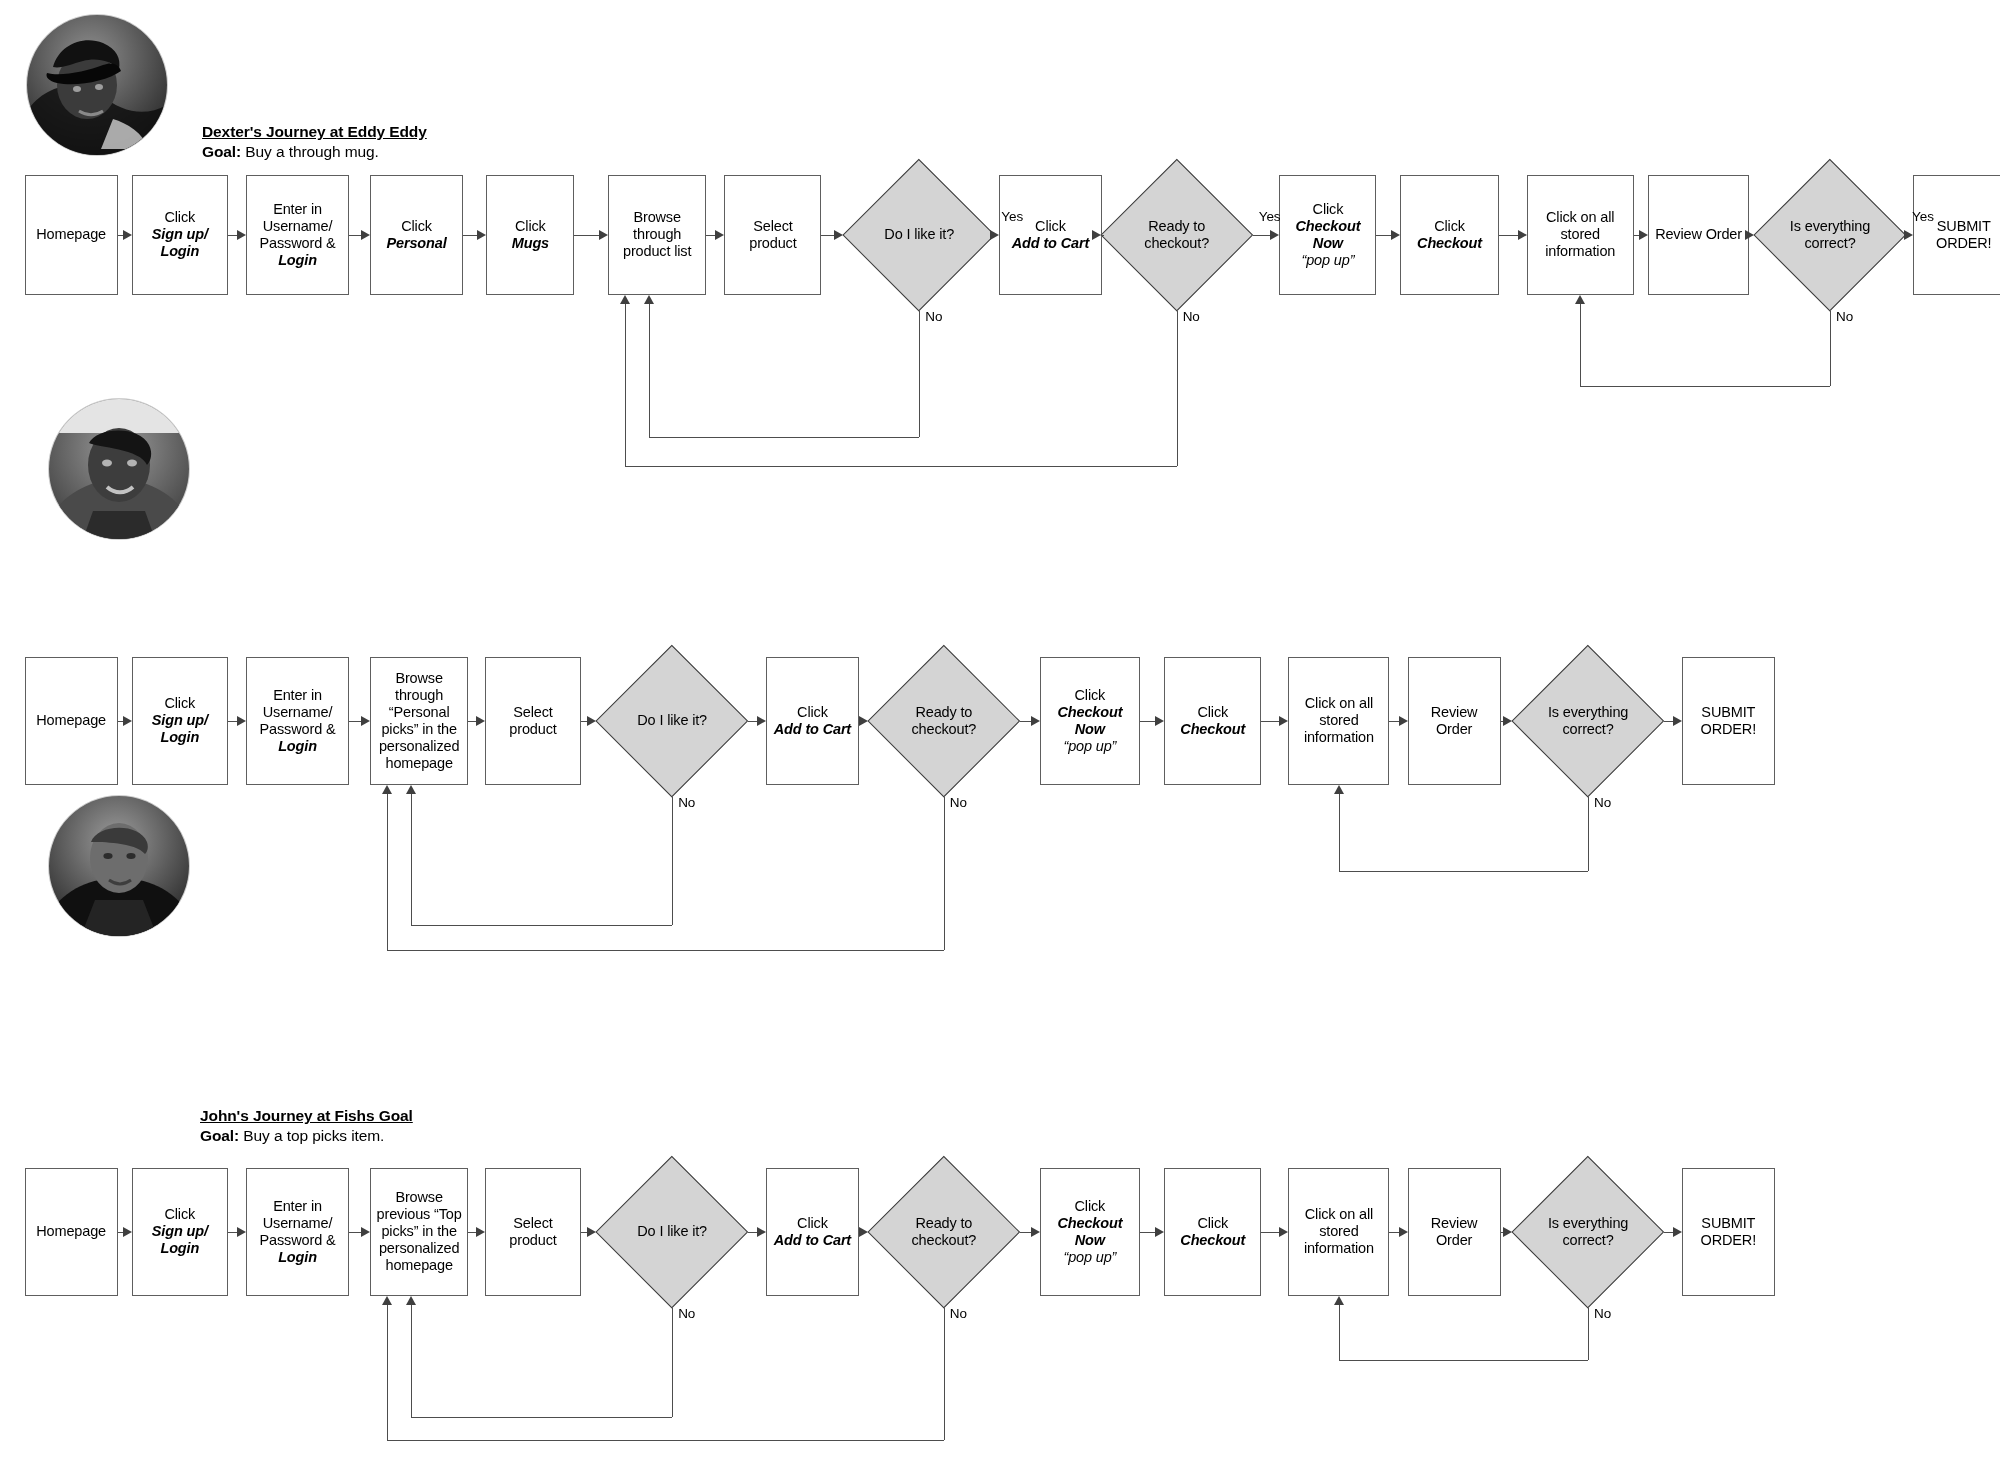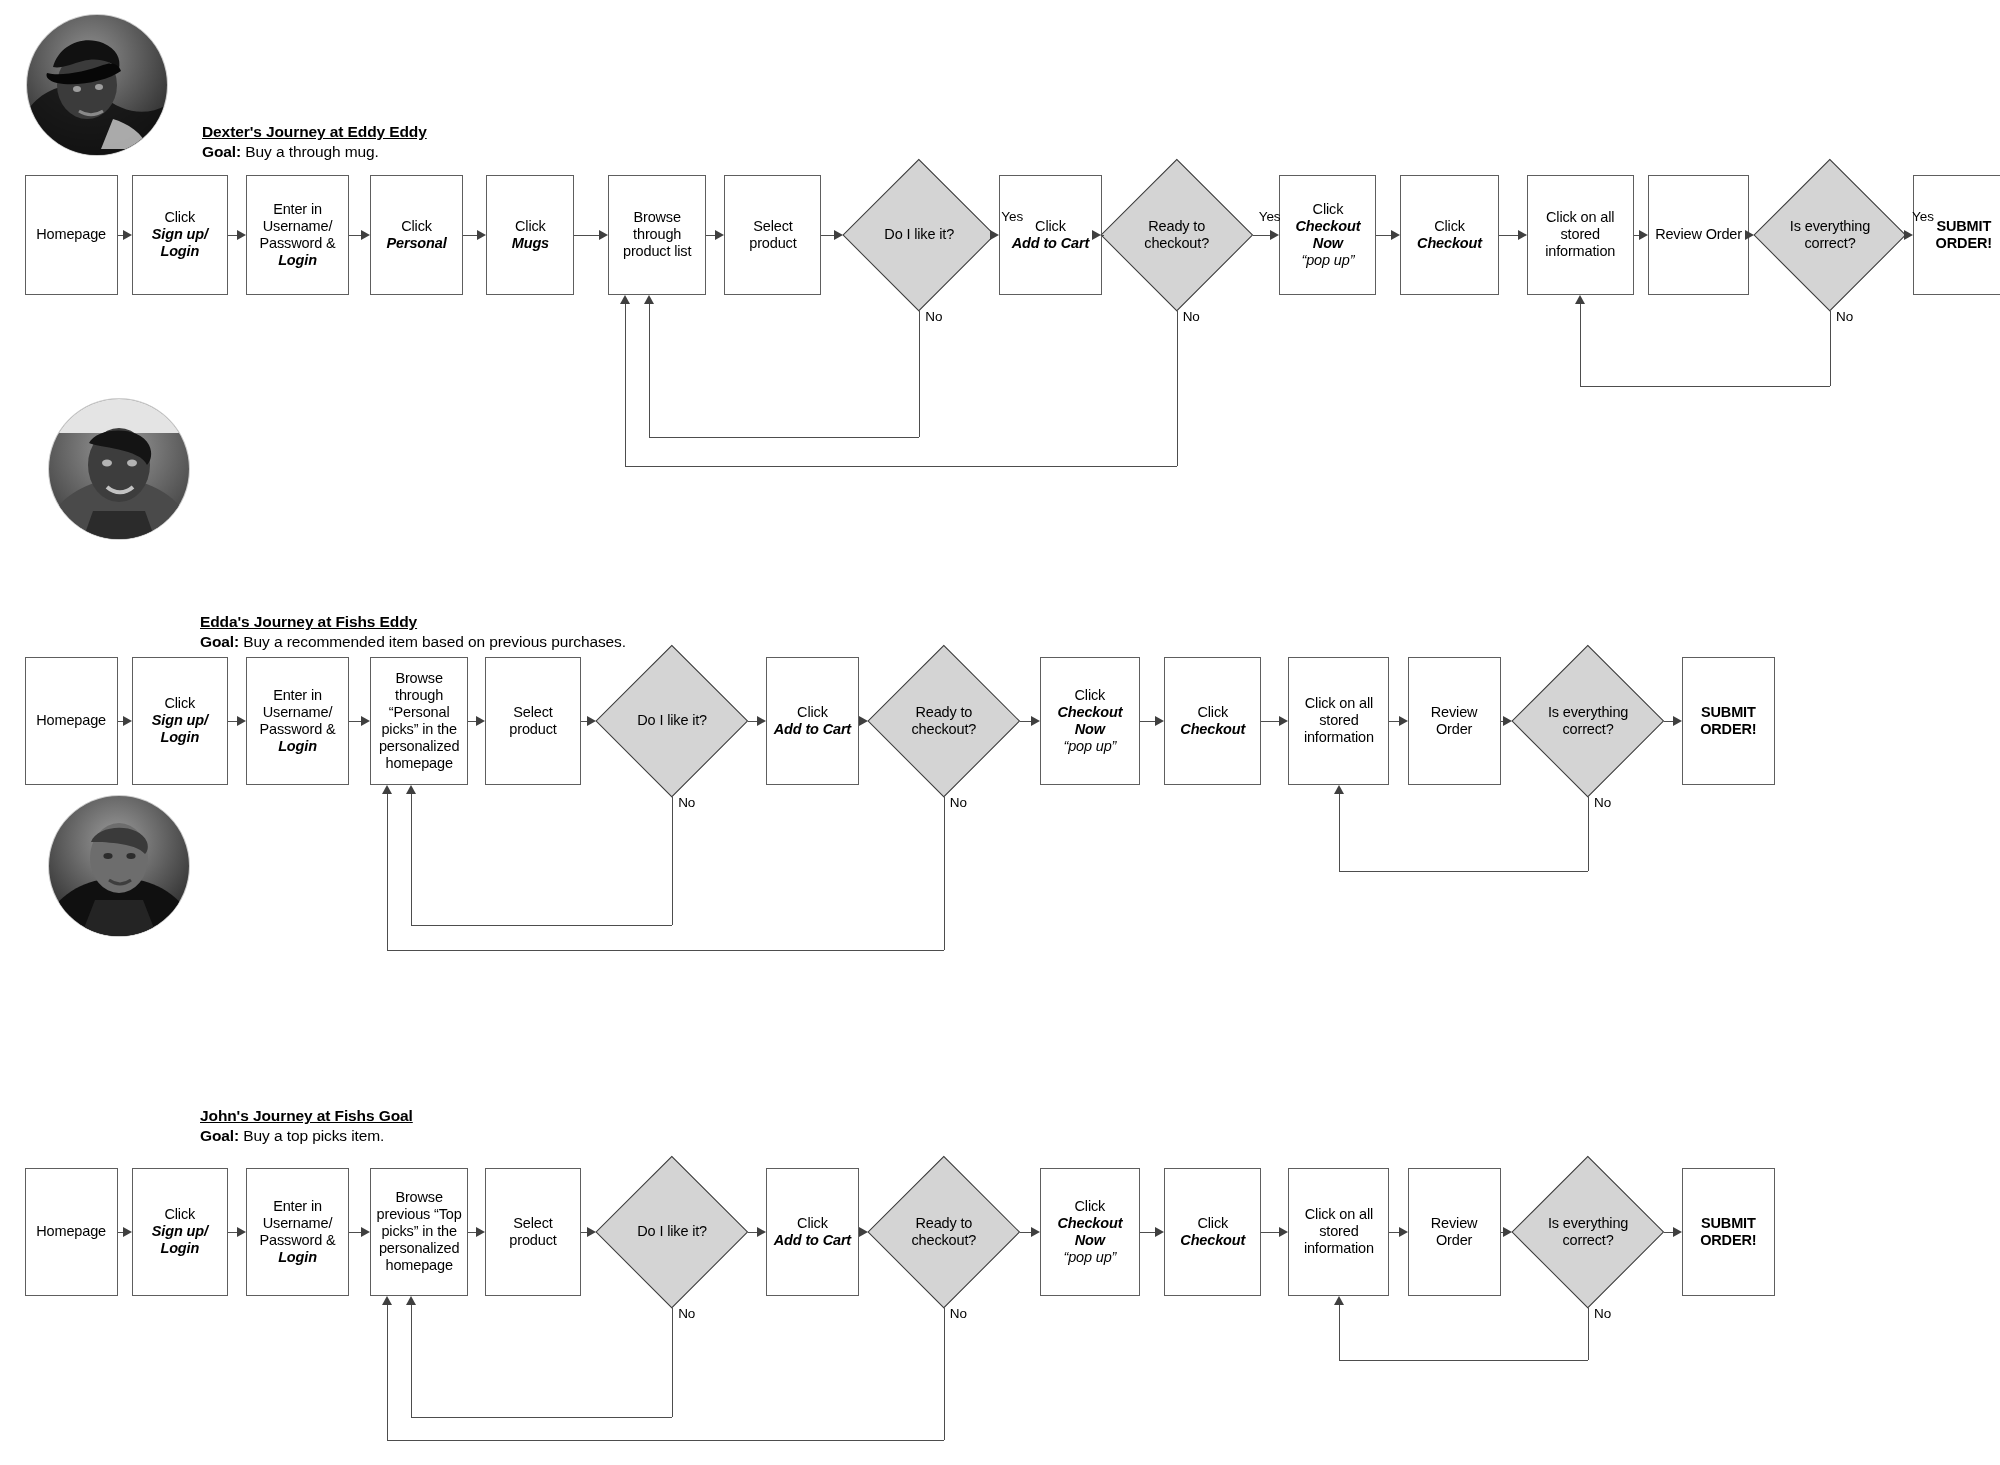--- a/index.html
+++ b/index.html
@@ -53,21 +53,21 @@
     border:1.6px solid #3a3a3a;
     transform:rotate(45deg);
     box-sizing:border-box;
   }
   .diamond-wrap .dlabel{
     position:absolute;inset:0;display:flex;align-items:center;justify-content:center;
     text-align:center;font-size:14.5px;line-height:17px;letter-spacing:-0.15px;
   }
   .em{font-weight:bold;font-style:italic;}
   .q{font-style:italic;}
-  .bold{font-weight:bold;}
+  .bold{font-weight:normal;}
 
   
   .hline{position:absolute;height:0;border-top:1.7px solid #4d4d4d;}
   .vline{position:absolute;width:0;border-left:1.7px solid #4d4d4d;}
   .arrow-r{
     position:absolute;width:0;height:0;
     border-top:5px solid transparent;border-bottom:5px solid transparent;
     border-left:9px solid #3f3f3f;
   }
   .arrow-u{
@@ -225,24 +225,20 @@
       <rect y="0" width="140" height="34" fill="#e4e4e4"></rect>
       <path d="M0 120c16-28 46-40 70-40s54 12 70 40v20H0z" fill="#4a4a4a"></path>
       <ellipse cx="70" cy="66" rx="31" ry="37" fill="#3d3d3d"></ellipse>
       <path d="M40 44c8-16 50-18 60 2 4 8 2 16-2 20-6-16-50-18-58-22z" fill="#141414"></path>
       <ellipse cx="58" cy="64" rx="5" ry="3.4" fill="#f2f2f2" opacity=".65"></ellipse>
       <ellipse cx="83" cy="64" rx="5" ry="3.4" fill="#f2f2f2" opacity=".65"></ellipse>
       <path d="M58 88c8 7 18 7 26 0" stroke="#f0f0f0" stroke-width="4" fill="none" opacity=".75"></path>
       <path d="M44 112h52l10 28H34z" fill="#2b2b2b"></path>
     </svg>
     </div>
-    <div class="persona-text" style="left:200px;top:124px;">
-      <div class="persona-title">Edda's Journey at Fishs Eddy</div>
-      <div class="persona-goal"><b>Goal:</b> <span>Buy a recommended item based on previous purchases.</span></div>
-    </div>
     <div class="node box" style="left:24.579560155239324px;top:168.96377749029756px;width:93.14359637774902px;height:128.0724450194049px;">
       <span class="nt"><span>Homepage</span></span>
     </div>
     <div class="node box" style="left:131.9534282018111px;top:168.96377749029756px;width:95.73091849935317px;height:128.0724450194049px;">
       <span class="nt"><span>Click</span><br><span class="em">Sign up/</span><br><span class="em">Login</span></span>
     </div>
     <div class="node box" style="left:245.79560155239326px;top:168.96377749029756px;width:103.49288486416557px;height:128.0724450194049px;">
       <span class="nt"><span>Enter in</span><br><span>Username/</span><br><span>Password &amp;</span><br><span class="em">Login</span></span>
     </div>
     <div class="node box" style="left:369.98706338939195px;top:168.96377749029756px;width:98.3182406209573px;height:128.0724450194049px;">

